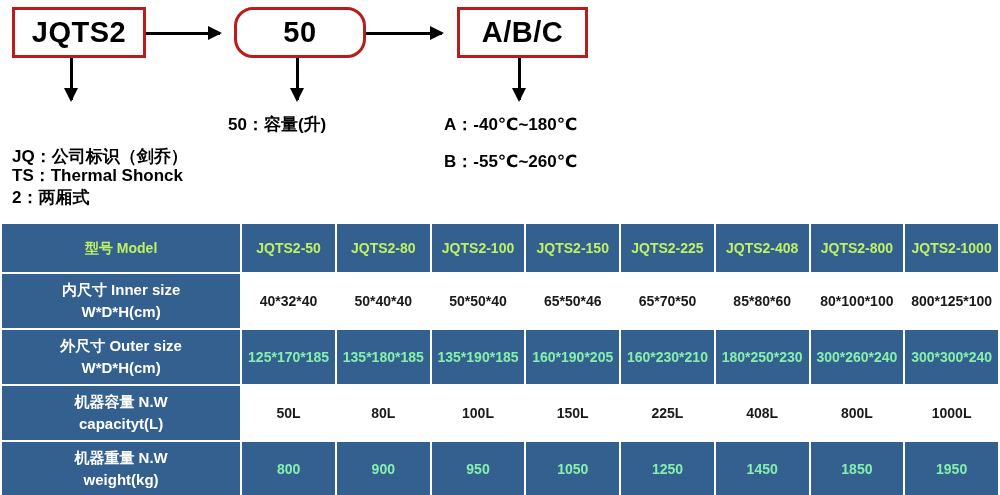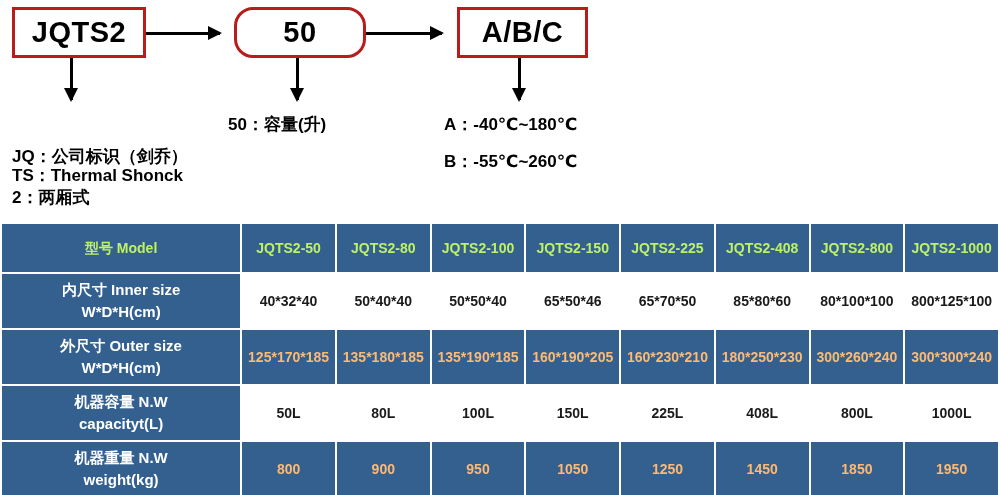--- a/index.html
+++ b/index.html
@@ -123,21 +123,21 @@
     line-height: 1.45;
     width: 167px;
   }
   .val-white {
     background: #ffffff;
     color: #1a1a1a;
     font-size: 14px;
   }
   .val-blue {
     background: #33608f;
-    color: #fdba74;
+    color: #86efac;
     font-size: 14px;
   }
   .r-head  { height: 48px; }
   .r-tall  { height: 54px; }
   .lbl-line2 { display: block; }
 </style>
 </head>
 <body>
 
 <div id="diagram">

